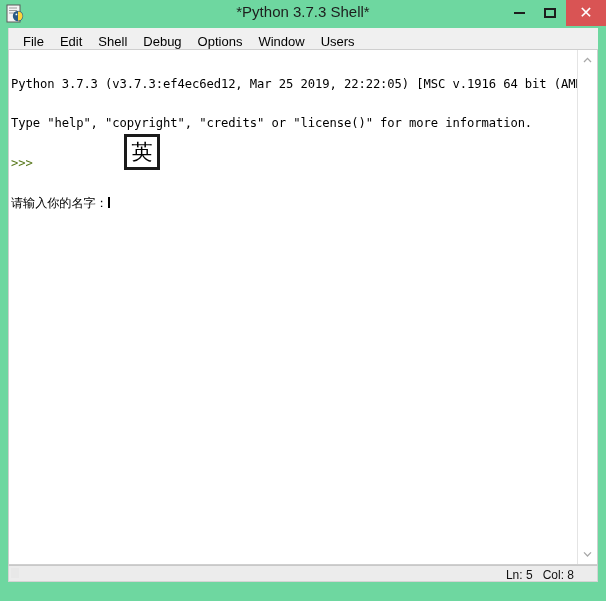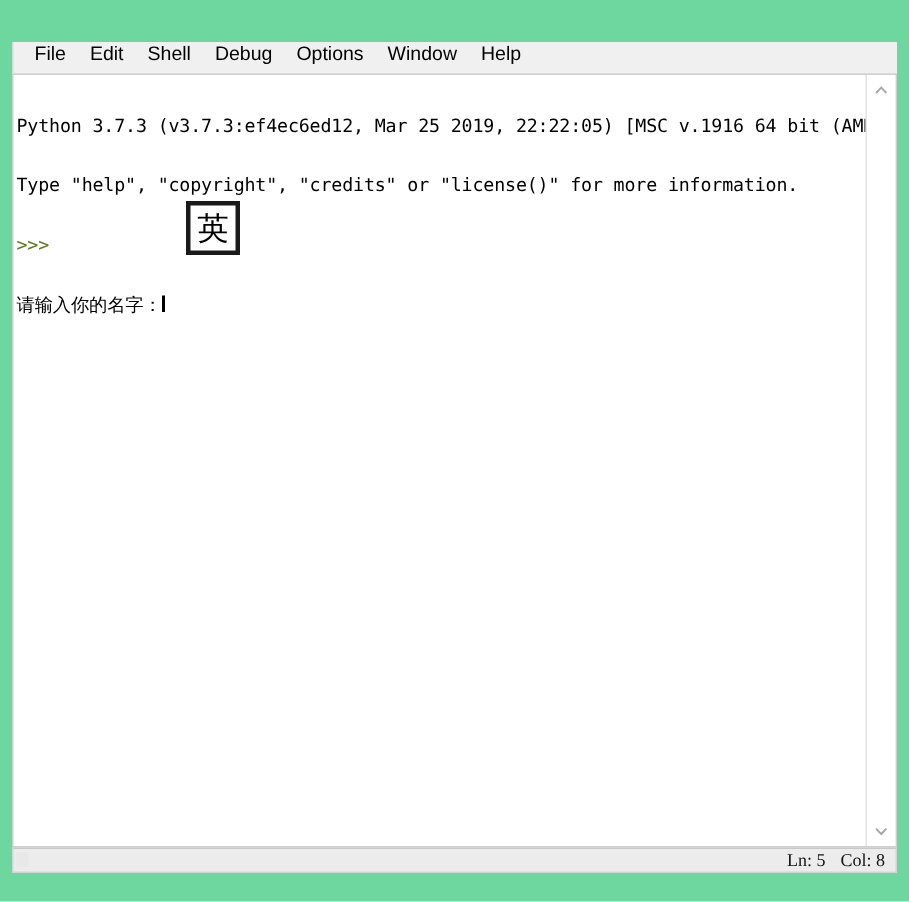--- a/index.html
+++ b/index.html
@@ -97,21 +97,21 @@
     height: 21px;
     background: #f0f0f0;
     border-left: 1px solid #d8d8d8;
     box-sizing: border-box;
   }
   .menu-items {
     position: absolute;
     left: 0;
     top: 0;
     display: flex;
-    align-items: flex-start;
+    align-items: flex-end;
     height: 21px;
     padding-left: 6px;
   }
   .menu-item {
     font-size: 13px;
     color: #000000;
     padding: 0 8px;
     font-family: "Liberation Sans", sans-serif;
     white-space: nowrap;
     cursor: default;
@@ -200,27 +200,27 @@
   }
 
   
   .statusbar {
     position: absolute;
     left: 8px;
     top: 565px;
     width: 590px;
     height: 17px;
     display: flex;
-    align-items: center;
+    align-items: flex-end;
     justify-content: flex-end;
-    padding-right: 8px;
+    padding-right: 24px;
     box-sizing: border-box;
     font-size: 12px;
     color: #111111;
-    font-family: Liberation Serif, serif;
+    font-family: Liberation Sans, sans-serif;
     gap: 10px;
   }
   .status-cell { white-space: nowrap; }
 
   
   .ime-box {
     position: absolute;
     left: 124px;
     top: 134px;
     width: 36px;
@@ -237,30 +237,52 @@
     font-size: 21px;
     color: #000000;
     line-height: 21px;
   }
 </style>
 </head>
 <body>
 
 <div class="window">
 
+  <div class="titlebar">
+    <svg class="app-icon" viewBox="0 0 20 20">
+      <rect x="1" y="1" width="13" height="17" fill="#f4f4f4" stroke="#5a5a5a" stroke-width="1"></rect>
+      <line x1="3" y1="4" x2="11" y2="4" stroke="#9a9a9a" stroke-width="1"></line>
+      <line x1="3" y1="6.5" x2="11" y2="6.5" stroke="#9a9a9a" stroke-width="1"></line>
+      <line x1="3" y1="9" x2="9" y2="9" stroke="#9a9a9a" stroke-width="1"></line>
+      <circle cx="12" cy="12" r="5.2" fill="#2b5b84"></circle>
+      <path d="M12 7.5 a4.6 4.6 0 0 1 4.6 4.6 a4.6 4.6 0 0 1 -4.6 4.6 z" fill="#ffd43b"></path>
+      <circle cx="10.4" cy="10.4" r="0.9" fill="#ffffff"></circle>
+    </svg>
+    <div class="title-text">*Python 3.7.3 Shell*</div>
+
+    <div class="win-btn btn-min">
+      <span class="glyph-min"></span>
+    </div>
+    <div class="win-btn btn-max">
+      <span class="glyph-max"></span>
+    </div>
+    <div class="win-btn btn-close">
+      <span class="glyph-close">✕</span>
+    </div>
+  </div>
 
   <div class="menubar">
     <div class="menu-items">
       <div class="menu-item">File</div>
       <div class="menu-item">Edit</div>
       <div class="menu-item">Shell</div>
       <div class="menu-item">Debug</div>
       <div class="menu-item">Options</div>
       <div class="menu-item">Window</div>
-      <div class="menu-item">Help</div>
+      <div class="menu-item">Users</div>
     </div>
   </div>
 
   <div class="textarea-wrap">
     <div class="console">
       <div class="line">Python 3.7.3 (v3.7.3:ef4ec6ed12, Mar 25 2019, 22:22:05) [MSC v.1916 64 bit (AMD6</div>
       <div class="line">Type "help", "copyright", "credits" or "license()" for more information.</div>
       <div class="line c-prompt">&gt;&gt;&gt;</div>
       <div class="line"><span class="c-blue">请输入你的名字：</span><span class="cursor"></span></div>
     </div>

